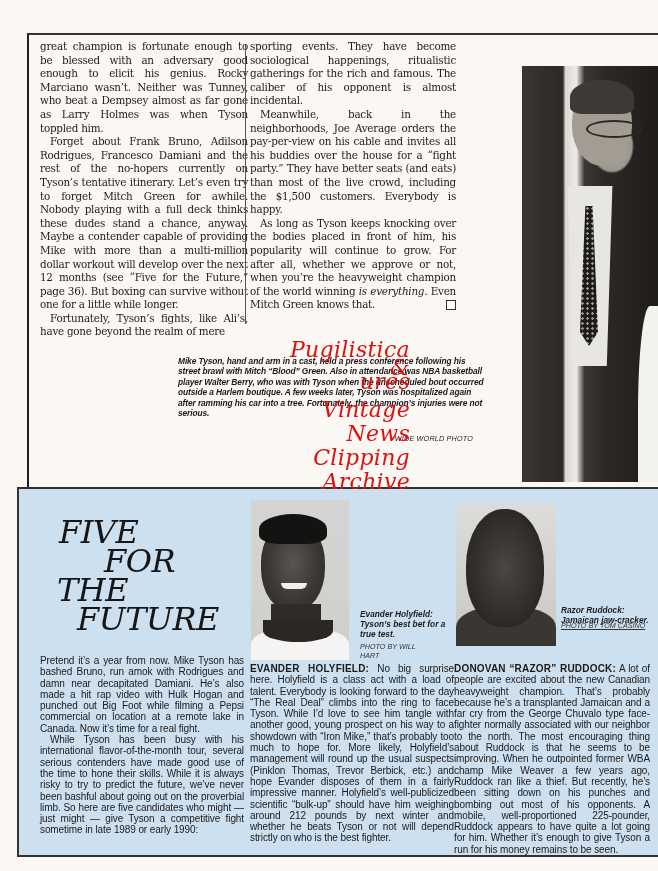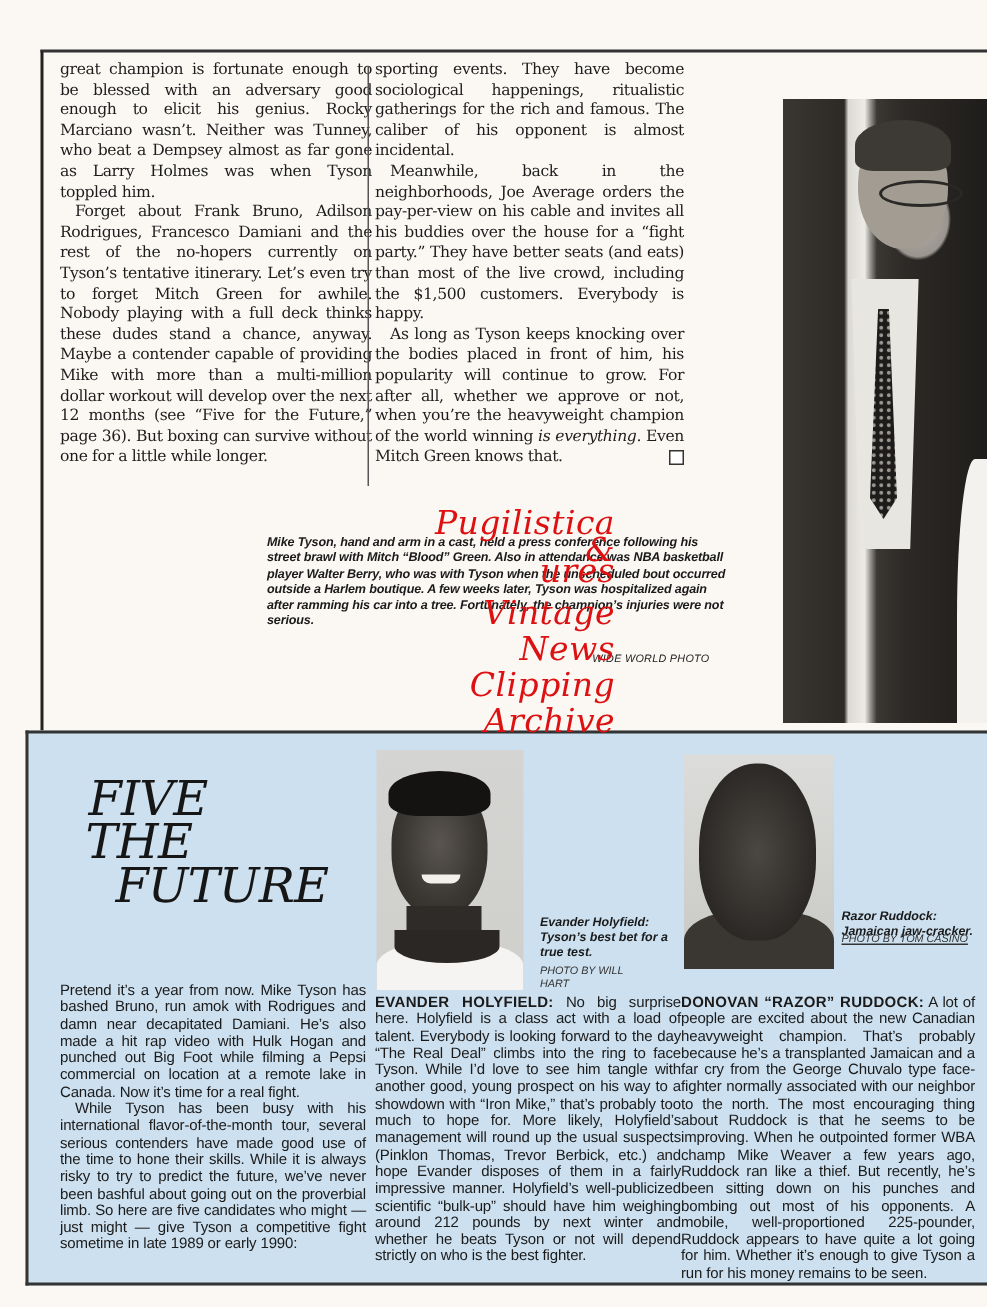--- a/index.html
+++ b/index.html
@@ -165,20 +165,21 @@
     #credit-rudd { left:561px; top:621px; width:95px;text-decoration:underline; }
   </style>
 </head>
 <body>
 
 <div class="top-frame"></div>
 
 <div class="serif-col" id="col1">
   <p>great champion is fortunate enough to be blessed with an adversary good enough to elicit his genius. Rocky Marciano wasn’t. Neither was Tunney, who beat a Dempsey almost as far gone as Larry Holmes was when Tyson toppled him.</p>
   <p>Forget about Frank Bruno, Adilson Rodrigues, Francesco Damiani and the rest of the no-hopers currently on Tyson’s tentative itinerary. Let’s even try to forget Mitch Green for awhile. Nobody playing with a full deck thinks these dudes stand a chance, anyway. Maybe a contender capable of providing Mike with more than a multi-million dollar workout will develop over the next 12 months (see “Five for the Future,” page 36). But boxing can survive without one for a little while longer.</p>
+  <p>Fortunately, Tyson’s fights, like Ali’s, have gone beyond the realm of mere</p>
 </div>
 
 <div class="col-rule"></div>
 
 <div class="serif-col" id="col2">
   <p>sporting events. They have become sociological happenings, ritualistic gatherings for the rich and famous. The caliber of his opponent is almost incidental.</p>
   <p>Meanwhile, back in the neighborhoods, Joe Average orders the pay-per-view on his cable and invites all his buddies over the house for a “fight party.” They have better seats (and eats) than most of the live crowd, including the $1,500 customers. Everybody is happy.</p>
   <p><span>As long as Tyson keeps knocking over the bodies placed in front of him, his popularity will continue to grow. For after all, whether we approve or not, when you’re the heavyweight champion of the world winning </span><em>is everything</em><span>. Even Mitch Green knows that.</span><span class="end-box"></span></p>
 </div>
 
@@ -191,20 +192,21 @@
   <div class="white-area"></div>
 </div>
 
 <div class="caption-top">Mike Tyson, hand and arm in a cast, held a press conference following his street brawl with Mitch “Blood” Green. Also in attendance was NBA basketball player Walter Berry, who was with Tyson when the unscheduled bout occurred outside a Harlem boutique. A few weeks later, Tyson was hospitalized again after ramming his car into a tree. Fortunately, the champion’s injuries were not serious.</div>
 <div class="credit-top">WIDE WORLD PHOTO</div>
 
 <div class="blue-box"></div>
 
 <div class="feature-title">
   <span class="l1">FIVE</span>
+  <span class="l2">FOR</span>
   <span class="l3">THE</span>
   <span class="l4">FUTURE</span>
 </div>
 
 <div class="sans-col" id="intro">
   <p>Pretend it’s a year from now. Mike Tyson has bashed Bruno, run amok with Rodrigues and damn near decapitated Damiani. He’s also made a hit rap video with Hulk Hogan and punched out Big Foot while filming a Pepsi commercial on location at a remote lake in Canada. Now it’s time for a real fight.</p>
   <p>While Tyson has been busy with his international flavor-of-the-month tour, several serious contenders have made good use of the time to hone their skills. While it is always risky to try to predict the future, we’ve never been bashful about going out on the proverbial limb. So here are five candidates who might — just might — give Tyson a competitive fight sometime in late 1989 or early 1990:</p>
 </div>
 
 <div class="photo-holy">

